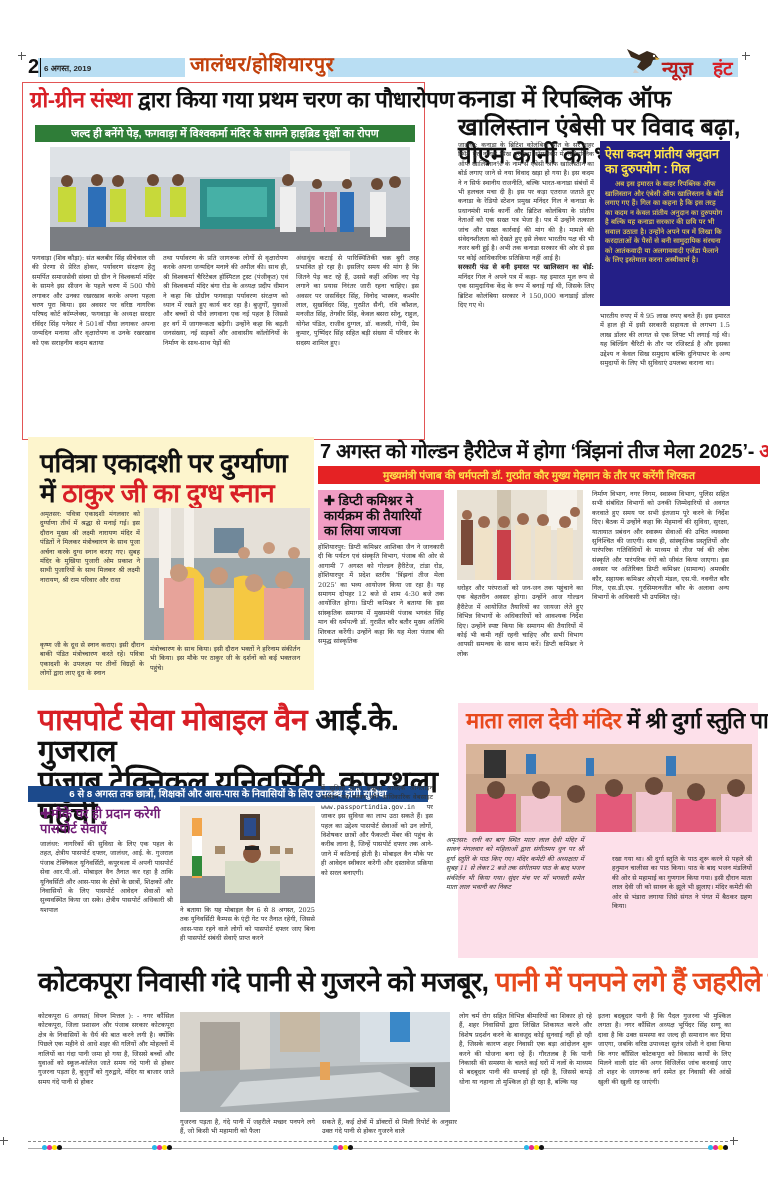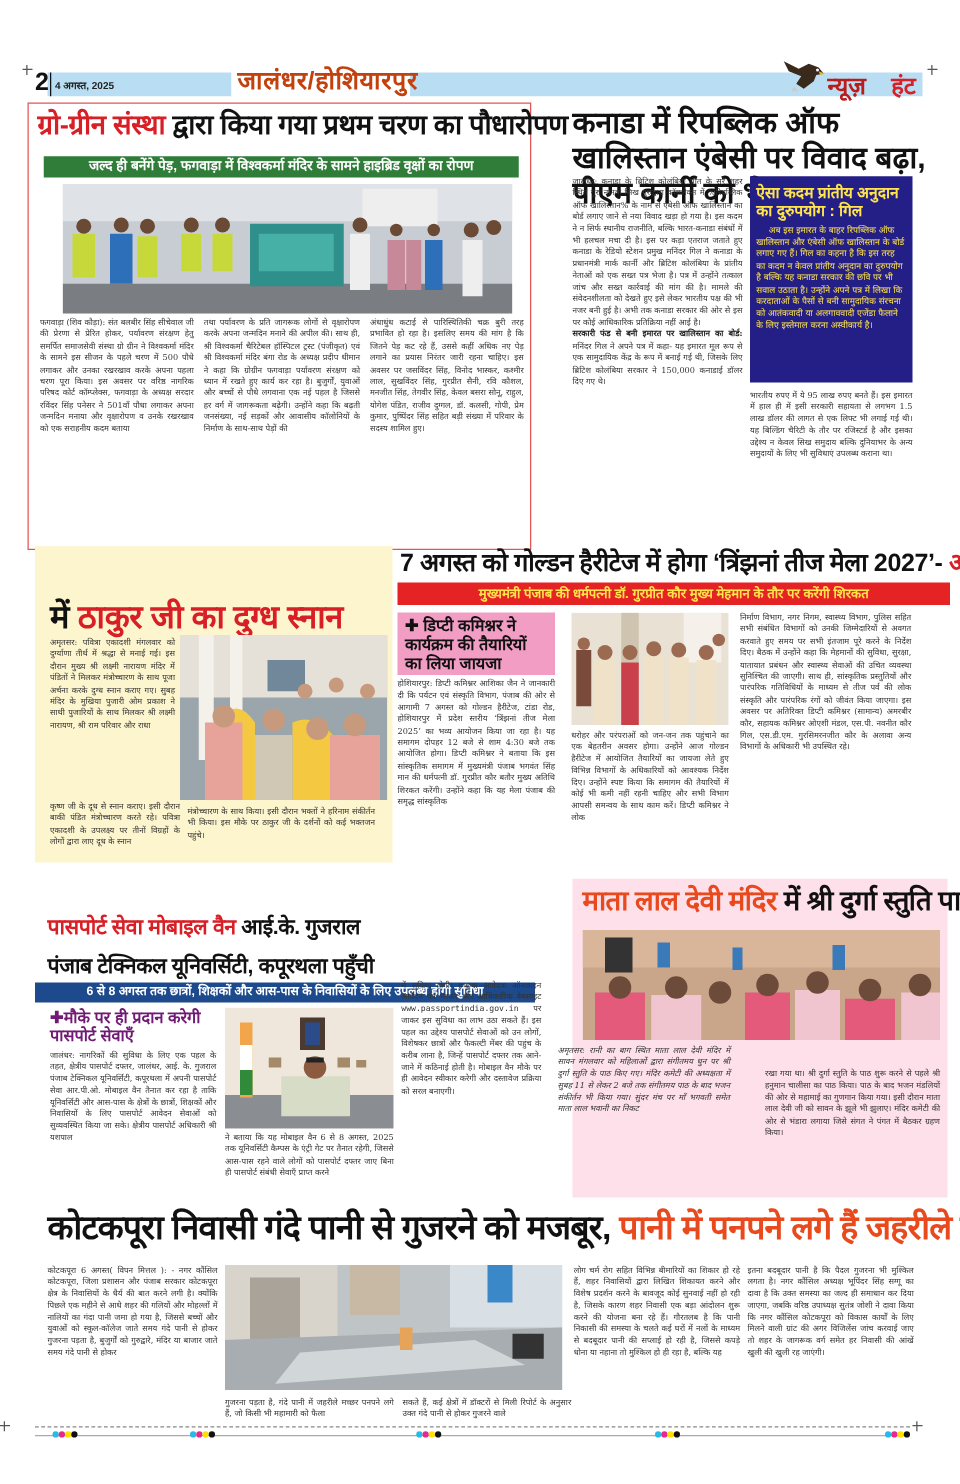--- a/index.html
+++ b/index.html
@@ -47,21 +47,21 @@
   .s3-headline { left: 40px; top: 448px; font-size: 26px; line-height: 30px; width: 270px; letter-spacing: -0.3px; }
   .s3-photo { left: 144px; top: 508px; width: 166px; height: 132px; }
 
   
   .s4-headline { left: 320px; top: 441px; font-size: 20px; width: 440px; white-space: nowrap; letter-spacing: -0.3px; }
   .s4-strap { left: 318px; top: 466px; width: 442px; height: 18px; background: #e52224; color: #ffe44a; font: bold 10.5px "Liberation Sans", sans-serif; text-align: center; line-height: 18px; }
   .s4-pinkbox { left: 318px; top: 490px; width: 126px; height: 50px; background: #f19dc4; padding: 3px 6px; font: bold 13px "Liberation Sans", sans-serif; line-height: 15px; color: #111; }
   .s4-photo { left: 457px; top: 490px; width: 126px; height: 90px; }
 
   
-  .s5-headline { left: 38px; top: 704px; font-size: 17px; line-height: 31px; width: 400px; letter-spacing: -0.3px; margin-top: 22px; }
+  .s5-headline { left: 38px; top: 704px; font-size: 30px; line-height: 31px; width: 400px; letter-spacing: -0.3px; }
   .s5-strap { left: 28px; top: 786px; width: 400px; height: 16px; background: #1c4a8c; color: #fff; font: bold 9.8px "Liberation Sans", sans-serif; line-height: 16px; text-align: center; }
   .s5-sub { left: 40px; top: 806px; font: bold 13px "Liberation Sans", sans-serif; line-height: 15px; color: #701a75; width: 140px; }
   .s5-photo { left: 180px; top: 806px; width: 135px; height: 97px; }
 
   
   .s6-bg { left: 458px; top: 703px; width: 300px; height: 255px; background: #fde0ea; }
   .s6-headline { left: 466px; top: 709px; font-size: 22px; white-space: nowrap; letter-spacing: -0.4px; }
   .s6-photo { left: 466px; top: 744px; width: 286px; height: 88px; }
 
   
@@ -78,21 +78,21 @@
 <body>
 
 <div class="crop" style="left:18px;top:52px;"></div>
 <div class="crop" style="left:742px;top:52px;"></div>
 <div class="crop" style="left:0px;top:1137px;"></div>
 <div class="crop" style="left:730px;top:1137px;"></div>
 
 <div class="abs hdr-band"></div>
 <div class="abs pg-num">2</div>
 <div class="abs pg-sep"></div>
-<div class="abs pg-date">4 अगस्त, 2025</div>
+<div class="abs pg-date">6 अगस्त, 2019</div>
 <div class="abs section-box"></div>
 <div class="abs section-title">जालंधर/होशियारपुर</div>
 <div class="abs logo-box">
 </div>
 <svg class="abs eagle" viewBox="0 0 36 30">
   <path d="M2 4 L14 10 L22 6 L30 9 L34 14 L28 15 L26 20 L18 26 L12 22 L16 16 L6 12 Z" fill="#3a2a1c"></path>
   <circle cx="29" cy="11" r="1.2" fill="#fff"></circle>
   <path d="M30 12 L35 14 L31 15 Z" fill="#e8b33a"></path>
   <path d="M10 24 L14 28 L8 28 Z" fill="#ccc"></path>
 </svg>
@@ -154,21 +154,21 @@
   <b>सरकारी फंड से बनी इमारत पर खालिस्तान का बोर्ड:</b><span> मनिंदर गिल ने अपने पत्र में कहा- यह इमारत मूल रूप से एक सामुदायिक केंद्र के रूप में बनाई गई थी, जिसके लिए ब्रिटिश कोलंबिया सरकार ने 150,000 कनाडाई डॉलर दिए गए थे।</span>
 </div>
 <div class="abs s2-box">
   <div class="s2-box-title">ऐसा कदम प्रांतीय अनुदान का दुरुपयोग : गिल</div>
   <div class="s2-box-text">अब इस इमारत के बाहर रिपब्लिक ऑफ खालिस्तान और एंबेसी ऑफ खालिस्तान के बोर्ड लगाए गए हैं। गिल का कहना है कि इस तरह का कदम न केवल प्रांतीय अनुदान का दुरुपयोग है बल्कि यह कनाडा सरकार की छवि पर भी सवाल उठाता है। उन्होंने अपने पत्र में लिखा कि करदाताओं के पैसों से बनी सामुदायिक संरचना को आतंकवादी या अलगाववादी एजेंडा फैलाने के लिए इस्तेमाल करना अस्वीकार्य है।</div>
 </div>
 <div class="col" style="left:600px;top:312px;width:130px;">भारतीय रुपए में ये 95 लाख रुपए बनते हैं। इस इमारत में हाल ही में इसी सरकारी सहायता से लगभग 1.5 लाख डॉलर की लागत से एक लिफ्ट भी लगाई गई थी। यह बिल्डिंग चैरिटी के तौर पर रजिस्टर्ड है और इसका उद्देश्य न केवल सिख समुदाय बल्कि दुनियाभर के अन्य समुदायों के लिए भी सुविधाएं उपलब्ध कराना था।</div>
 
 <div class="abs s3-bg"></div>
 <div class="headline s3-headline">
-  <br>
+  <span>पवित्रा एकादशी पर दुर्ग्याणा</span><br>
   <span>में </span><span class="red">ठाकुर जी का दुग्ध स्नान</span>
 </div>
 <div class="col" style="left:40px;top:510px;width:100px;">अमृतसर: पवित्रा एकादशी मंगलवार को दुर्ग्याणा तीर्थ में श्रद्धा से मनाई गई। इस दौरान मुख्य श्री लक्ष्मी नारायण मंदिर में पंडितों ने मिलकर मंत्रोच्चारण के साथ पूजा अर्चना करके दुग्ध स्नान कराए गए। सुबह मंदिर के मुखिया पुजारी ओम प्रकाश ने साथी पुजारियों के साथ मिलकर श्री लक्ष्मी नारायण, श्री राम परिवार और राधा</div>
 <div class="photo s3-photo">
   <svg width="166" height="132" viewBox="0 0 166 132">
     <rect width="166" height="132" fill="#9aa6ab"></rect>
     <rect x="0" y="0" width="166" height="50" fill="#e5e0d8"></rect>
     <rect x="15" y="0" width="12" height="100" fill="#f4f0ea"></rect>
     <rect x="40" y="0" width="10" height="100" fill="#f4f0ea"></rect>
     <rect x="70" y="20" width="30" height="25" fill="#70889a"></rect>
@@ -191,21 +191,21 @@
         <circle cx="100" cy="45" r="6"></circle>
         <circle cx="125" cy="40" r="6"></circle>
         <circle cx="150" cy="45" r="6"></circle>
       </g>
   </svg>
 </div>
 <div class="col" style="left:40px;top:641px;width:104px;">कृष्ण जी के दूध से स्नान कराए। इसी दौरान बाकी पंडित मंत्रोच्चारण करते रहे। पवित्रा एकादशी के उपलक्ष्य पर तीनों विग्रहों के लोगों द्वारा लाए दूध के स्नान</div>
 <div class="col" style="left:150px;top:645px;width:150px;">मंत्रोच्चारण के साथ किया। इसी दौरान भक्तों ने हरिनाम संकीर्तन भी किया। इस मौके पर ठाकुर जी के दर्शनों को कई भक्तजन पहुंचे।</div>
 
 <div class="headline s4-headline">
-  <span>7 अगस्त को गोल्डन हैरीटेज में होगा ‘त्रिंझनां तीज मेला 2027’- </span><span class="red">आशिका जैन</span>
+  <span>7 अगस्त को गोल्डन हैरीटेज में होगा ‘त्रिंझनां तीज मेला 2025’- </span><span class="red">आशिका जैन</span>
 </div>
 <div class="abs s4-strap">मुख्यमंत्री पंजाब की धर्मपत्नी डॉ. गुरप्रीत कौर मुख्य मेहमान के तौर पर करेंगी शिरकत</div>
 <div class="abs s4-pinkbox">
   <span>✚ </span><span>डिप्टी कमिश्नर ने कार्यक्रम की तैयारियों का लिया जायजा</span>
 </div>
 <div class="col" style="left:318px;top:543px;width:126px;">होशियारपुर: डिप्टी कमिश्नर आशिका जैन ने जानकारी दी कि पर्यटन एवं संस्कृति विभाग, पंजाब की ओर से आगामी 7 अगस्त को गोल्डन हैरीटेज, टांडा रोड, होशियारपुर में प्रदेश स्तरीय ‘त्रिंझनां तीज मेला 2025’ का भव्य आयोजन किया जा रहा है। यह समागम दोपहर 12 बजे से शाम 4:30 बजे तक आयोजित होगा। डिप्टी कमिश्नर ने बताया कि इस सांस्कृतिक समागम में मुख्यमंत्री पंजाब भगवंत सिंह मान की धर्मपत्नी डॉ. गुरप्रीत कौर बतौर मुख्य अतिथि शिरकत करेंगी। उन्होंने कहा कि यह मेला पंजाब की समृद्ध सांस्कृतिक</div>
 <div class="photo s4-photo">
   <svg width="126" height="90" viewBox="0 0 126 90">
     <rect width="126" height="90" fill="#e8e1d4"></rect>
     <rect x="40" y="0" width="14" height="90" fill="#cfc4b0"></rect>

